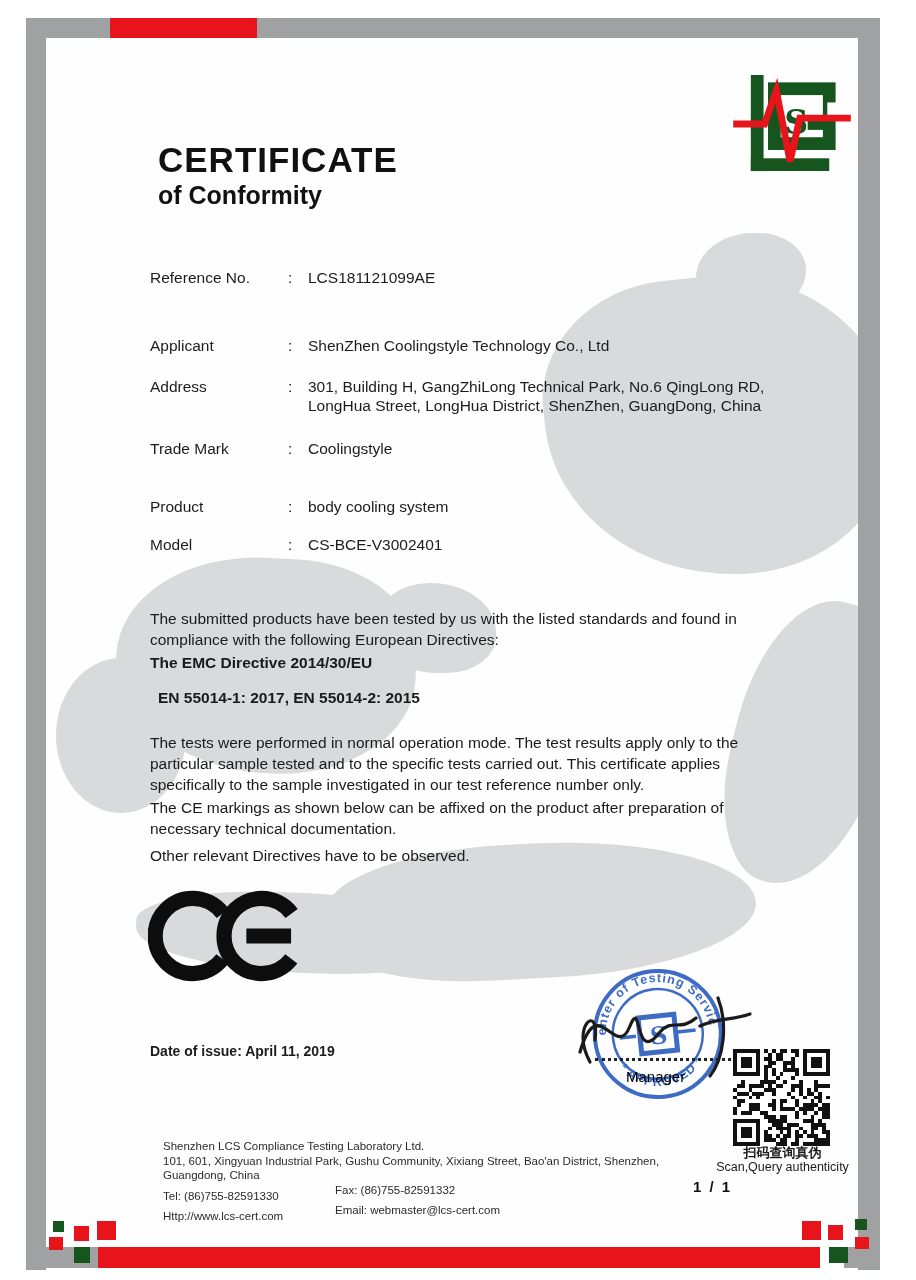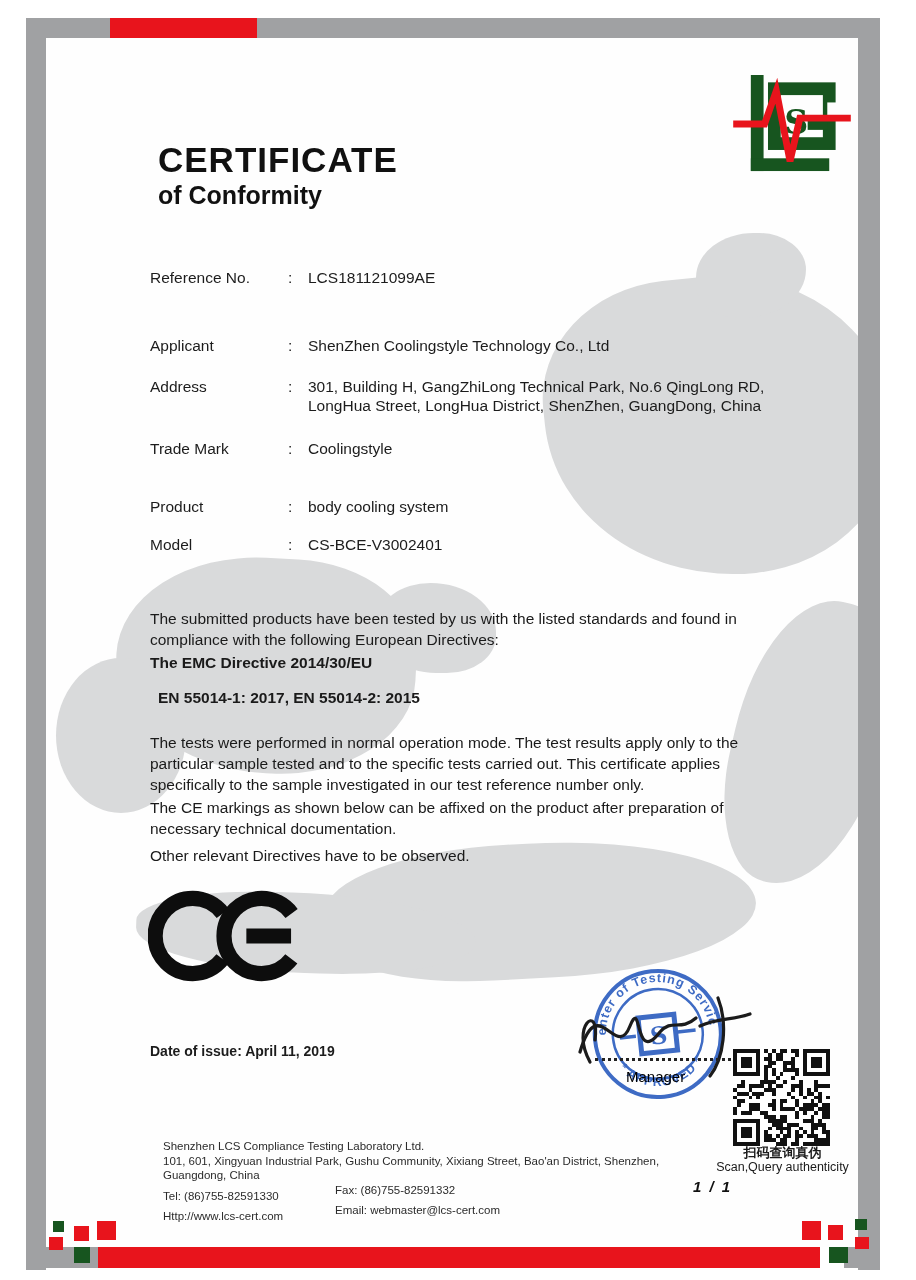--- a/index.html
+++ b/index.html
@@ -28,21 +28,21 @@
   .row{position:absolute;left:150px;display:flex;font-size:15.5px;font-weight:normal;line-height:19px;}
   .row .lbl{width:138px;}
   .row .col{width:20px;}
   .row .val{max-width:500px;white-space:pre-line;}
   .para{position:absolute;left:150px;width:648px;font-size:15.5px;line-height:21px;color:#1a1a1a;}
   .para.bold{font-weight:bold;}
   .date-line{position:absolute;left:150px;top:1043px;font-size:14px;font-weight:bold;}
   .footer{position:absolute;left:163px;top:1139px;font-size:11.5px;line-height:14.5px;color:#2b2b2b;}
   .footer .pair{display:flex;}
   .footer .pair span:first-child{width:172px;margin-top:6px;}
-  .pageno{position:absolute;left:693px;top:1178px;font-size:15px;font-weight:bold;letter-spacing:2px;color:#111;font-style:italic;}
+  .pageno{position:absolute;left:693px;top:1178px;font-size:15px;font-weight:bold;letter-spacing:2px;color:#111;}
   
   .logo{position:absolute;left:733px;top:75px;}
   .ce{position:absolute;left:148px;top:886px;}
   .stamp{position:absolute;left:576px;top:952px;transform:rotate(-6deg);opacity:.92;}
   .signature{position:absolute;left:568px;top:972px;}
   .dotline{position:absolute;left:595px;top:1058px;width:155px;border-bottom:3px dotted #222;}
   .manager{position:absolute;left:626px;top:1068px;font-size:15px;color:#000000;}
   .qr-wrap{position:absolute;left:733px;top:1049px;width:97px;height:97px;}
   .qr-cap-zh{position:absolute;left:700px;top:1144px;width:165px;text-align:center;
              font-size:13px;font-weight:bold;color:#1a1a1a;}

